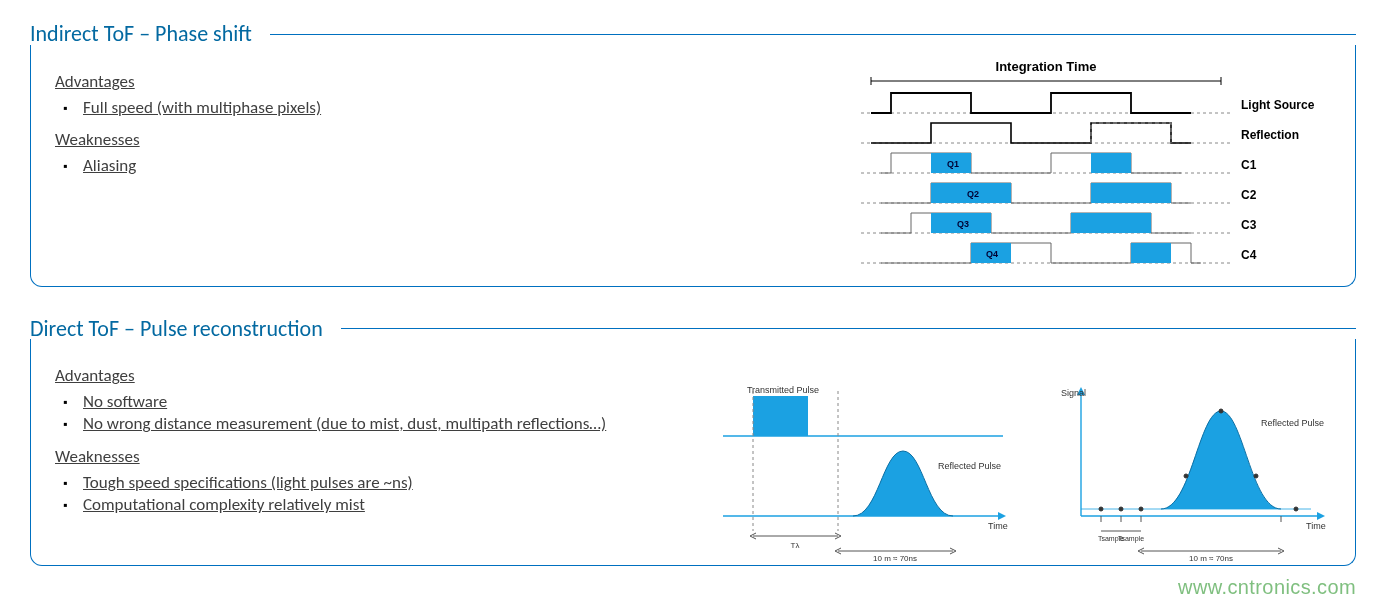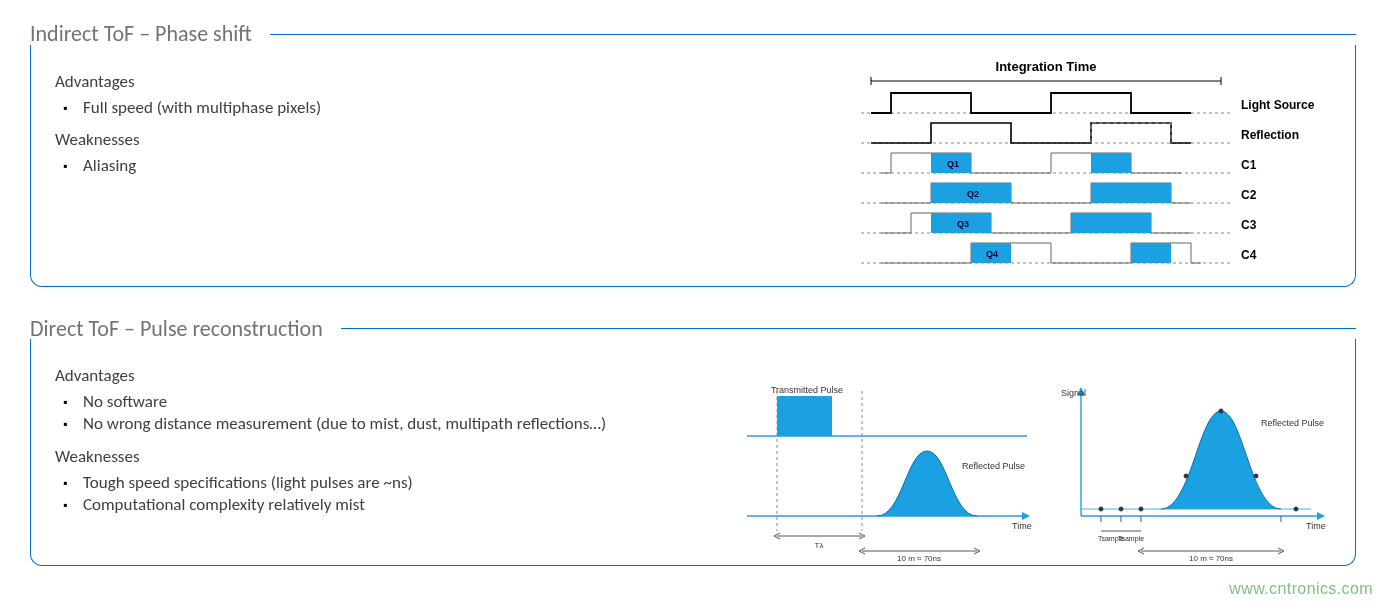--- a/index.html
+++ b/index.html
@@ -21,57 +21,58 @@
     padding: 12px 24px 8px 24px;
     margin-bottom: 28px;
     position: relative;
   }
   .section-title-row {
     display: flex;
     align-items: center;
     margin-bottom: -4px;
   }
   .section-title {
-    color: #737373;
+    color: #0369a1;
     font-size: 22px;
     padding-right: 18px;
     white-space: nowrap;
   }
   .title-rule {
     flex: 1;
     height: 0;
     border-top: 1.2px solid #0070C0;
   }
   .columns {
     display: flex;
     align-items: flex-start;
+    text-decoration: underline;
   }
   .text-col { flex: 1; padding-top: 8px; }
   .diagram-col { flex: 0 0 auto; }
   .sub-head { margin: 6px 0 2px 0; }
   ul.sq {
     list-style: none;
     margin: 4px 0 10px 0;
     padding-left: 28px;
   }
   ul.sq li::before {
     content: "▪";
     color: #000;
     display: inline-block;
     width: 20px;
     margin-left: -20px;
     font-size: 12px;
     vertical-align: 1px;
   }
   .watermark {
     position: absolute;
-    right: 13px;
+    right: 30px;
     bottom: 14px;
     color: #7FBF7F;
-    font-size: 16px;
+    font-size: 20px;
     font-family: Arial, sans-serif;
     letter-spacing: 0.4px;
     margin-left: 23px;
   }
   
   .timing-svg text { font-family: Arial, sans-serif; font-weight: bold; }
   
   .pulse-svg text { font-family: Arial, sans-serif; fill:#333; }
 </style>
 </head>
@@ -167,21 +168,21 @@
       <ul class="sq">
         <li>No software</li>
         <li>No wrong distance measurement  (due to mist, dust, multipath reflections…)</li>
       </ul>
       <div class="sub-head">Weaknesses</div>
       <ul class="sq">
         <li>Tough speed specifications (light pulses are ~ns)</li>
         <li>Computational complexity relatively mist</li>
       </ul>
     </div>
-    <div class="diagram-col" style="display:flex;gap:14px;padding-top:30px;">
+    <div class="diagram-col" style="display:flex;gap:38px;padding-top:30px;">
 
       <svg class="pulse-svg" width="300" height="180" viewBox="0 0 300 180">
 
         <line x1="10" y1="55" x2="290" y2="55" stroke="#1BA1E2" stroke-width="1.4"></line>
 
         <rect x="40" y="15" width="55" height="40" fill="#1BA1E2"></rect>
         <text x="70" y="12" font-size="9" text-anchor="middle">Transmitted Pulse</text>
 
         <line x1="40" y1="10" x2="40" y2="150" stroke="#888" stroke-dasharray="3,3"></line>
         <line x1="125" y1="10" x2="125" y2="150" stroke="#888" stroke-dasharray="3,3"></line>

